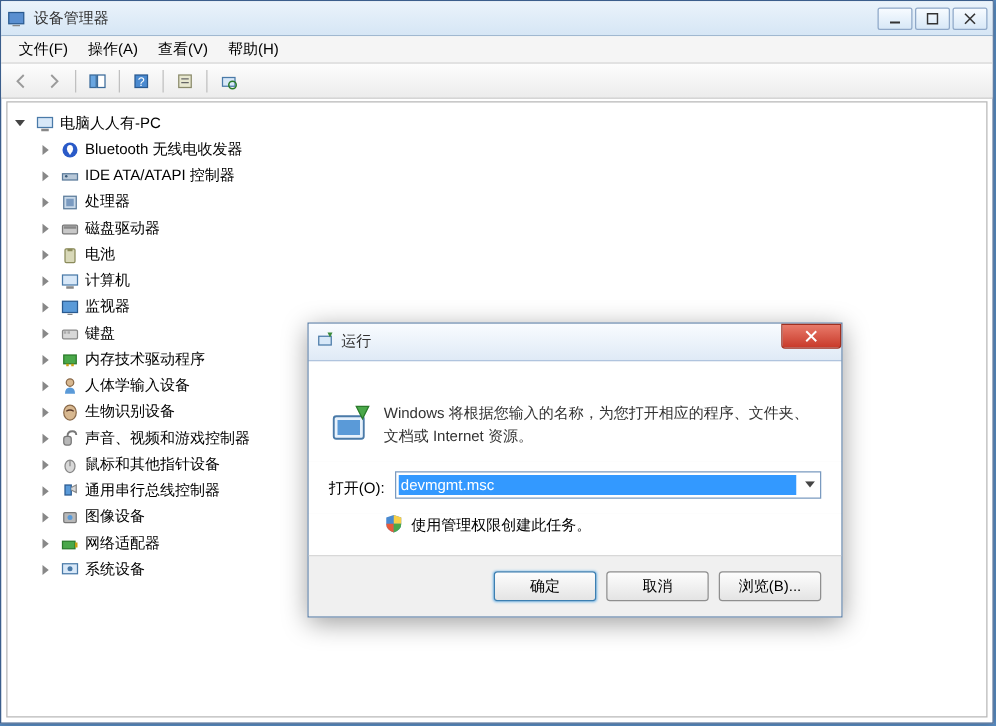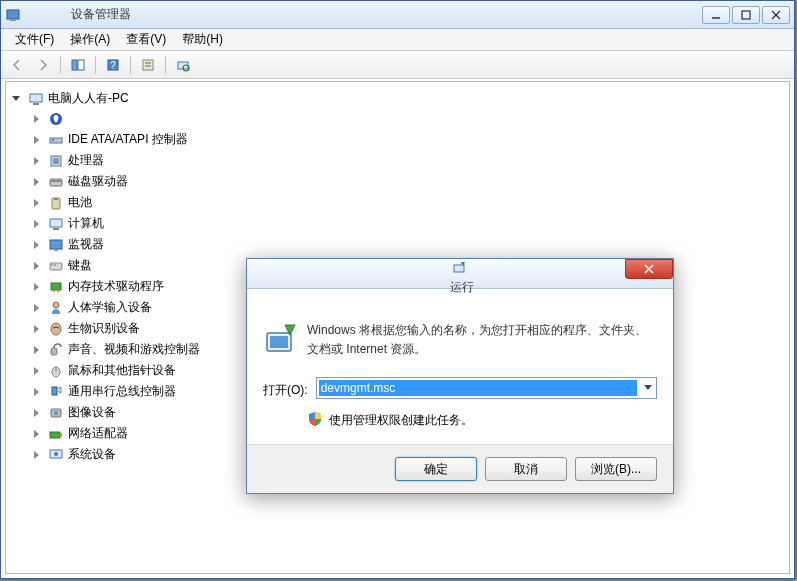--- a/index.html
+++ b/index.html
@@ -2,21 +2,21 @@
 <html><head>
 <meta charset="utf-8">
 <style>
 * { box-sizing: border-box; margin: 0; padding: 0; font-family: "Microsoft YaHei", "Segoe UI", Tahoma, sans-serif; }
 body { background: #5a8fc7; width: 797px; height: 581px; position: relative; overflow: hidden; }
 
 
 .main-window { position: absolute; left: 0; top: 0; width: 795px; height: 579px; background: #fff; border: 1px solid #3b5e8c; box-shadow: 0 0 8px rgba(0,0,0,0.3); }
 .titlebar { height: 28px; background: linear-gradient(#eaf3fb,#d6e6f5); display: flex; align-items: center; padding: 0 4px; border-bottom: 1px solid #a0b8d0; }
 .titlebar .app-icon { width: 16px; height: 16px; margin-right: 6px; }
-.titlebar .title { font-size: 12px; color: #333; flex: 1; margin-left: 44px; }
+.titlebar .title { font-size: 12px; color: #333; flex: 1; }
 .win-controls { display: flex; gap: 2px; }
 .win-btn { width: 28px; height: 18px; border: 1px solid #8fa8c8; background: linear-gradient(#f7fbff,#d8e8f7); border-radius: 2px; display: flex; align-items: center; justify-content: center; font-size: 10px; color: #444; cursor: pointer; }
 .win-btn svg { width: 10px; height: 10px; }
 
 .menubar { height: 22px; background: #f5f5f5; display: flex; align-items: center; padding: 0 6px; font-size: 12px; border-bottom: 1px solid #d0d0d0; }
 .menu-item { padding: 2px 8px; cursor: pointer; }
 
 .toolbar { height: 28px; background: linear-gradient(#fdfdfd,#ececec); border-bottom: 1px solid #c8c8c8; display: flex; align-items: center; padding: 0 4px; gap: 2px; }
 .tool-btn { width: 24px; height: 22px; border: 1px solid transparent; display: flex; align-items: center; justify-content: center; cursor: pointer; }
 .tool-sep { width: 1px; height: 18px; background: #c0c0c0; margin: 0 3px; }
@@ -26,21 +26,21 @@
 .tree-root { display: flex; align-items: center; padding: 2px 0; }
 .tree-node { display: flex; align-items: center; padding: 2px 0 2px 20px; }
 .expander { width: 12px; height: 12px; margin-right: 2px; display: inline-flex; align-items: center; justify-content: center; cursor: pointer; }
 .expander.collapsed::before { content: ""; border-left: 5px solid #888; border-top: 4px solid transparent; border-bottom: 4px solid transparent; }
 .expander.expanded::before { content: ""; border-top: 5px solid #444; border-left: 4px solid transparent; border-right: 4px solid transparent; }
 .node-icon { width: 16px; height: 16px; margin: 0 4px; display: inline-flex; align-items: center; justify-content: center; }
 .node-label { white-space: nowrap; }
 
 
 .run-dialog { position: absolute; left: 246px; top: 258px; width: 428px; background: #f1f1f1; border: 1px solid #5a7fa8; box-shadow: 0 4px 20px rgba(0,0,0,0.4); }
-.run-titlebar { height: 30px; background: linear-gradient(#f9fcff,#dfeaf6); display: flex; align-items: center; padding: 0 6px; border-bottom: 1px solid #b0c4de; position: relative; flex-direction: column; }
+.run-titlebar { height: 30px; background: linear-gradient(#f9fcff,#dfeaf6); display: flex; align-items: center; padding: 0 6px; border-bottom: 1px solid #b0c4de; position: relative; }
 .run-titlebar .title { font-size: 12px; color: #333; flex: 1; margin-left: 4px; }
 .run-close { position: absolute; right: 0; top: 0; width: 48px; height: 20px; background: linear-gradient(#e87a6a,#c83a2a); border: 1px solid #a03020; border-radius: 0 0 3px 3px; display: flex; align-items: center; justify-content: center; cursor: pointer; }
 .run-close svg { width: 10px; height: 10px; }
 .run-body { padding: 32px 16px 10px 16px; background: #fff; display: flex; gap: 8px; }
 .run-big-icon { width: 36px; height: 36px; flex-shrink: 0; }
 .run-text { font-size: 12px; color: #333; line-height: 1.6; }
 .run-input-row { padding: 8px 16px 12px 16px; background: #fff; display: flex; align-items: flex-end; gap: 8px; }
 .run-input-label { font-size: 12px; }
 .run-combobox { flex: 1; position: relative; }
 .run-input { width: 100%; height: 22px; border: 1px solid #7a9ac0; padding: 0 20px 0 4px; font-size: 12px; background: #fff; }
@@ -147,20 +147,21 @@
       </div>
       <div id="tree-children">
           <div class="tree-node">
             <span class="expander collapsed"></span>
             <span class="node-icon">
               <svg viewBox="0 0 16 16">
                 <circle cx="8" cy="8" r="6" fill="#2a5ac8"></circle>
                 <path d="M6 5 Q8 3 10 5 Q11 7 10 9 L8 12 L6 9 Q5 7 6 5" fill="#fff"></path>
               </svg>
             </span>
+            <span class="node-label">Bluetooth 无线电收发器</span>
           </div>
           <div class="tree-node">
             <span class="expander collapsed"></span>
             <span class="node-icon">
               <svg viewBox="0 0 16 16">
                 <rect x="2" y="6" width="12" height="5" fill="#b8c8d8" stroke="#5a7a9a"></rect>
                 <circle cx="5" cy="8" r="1" fill="#3a5a7a"></circle>
               </svg>
             </span>
             <span class="node-label">IDE ATA/ATAPI 控制器</span>

